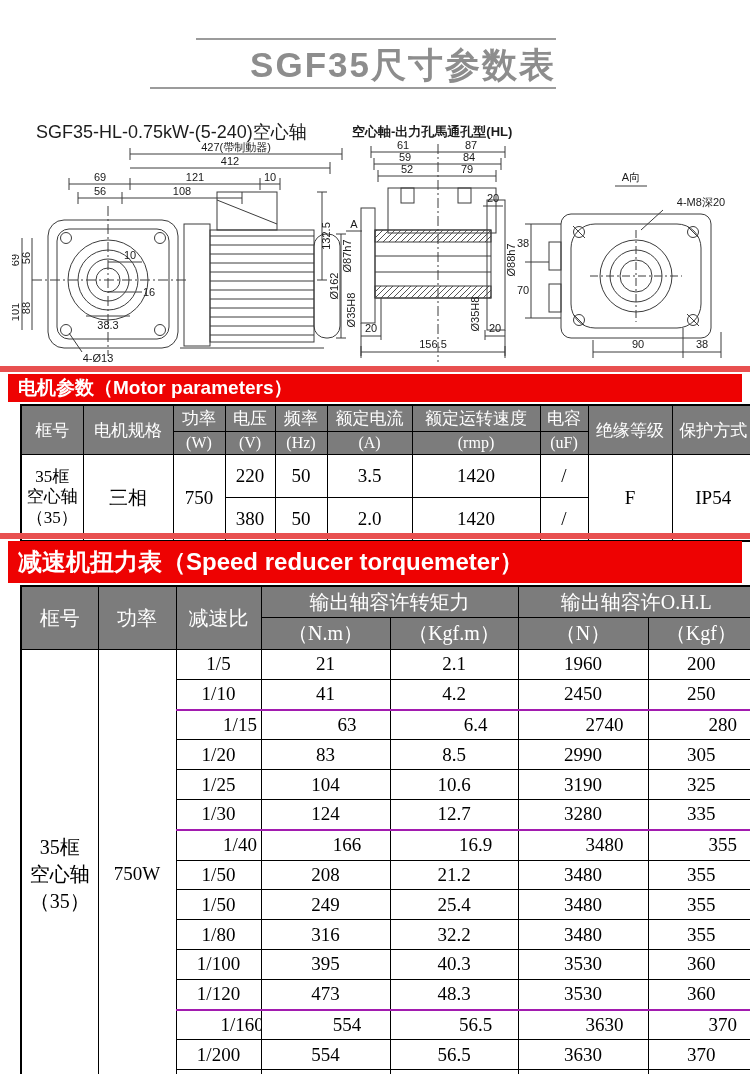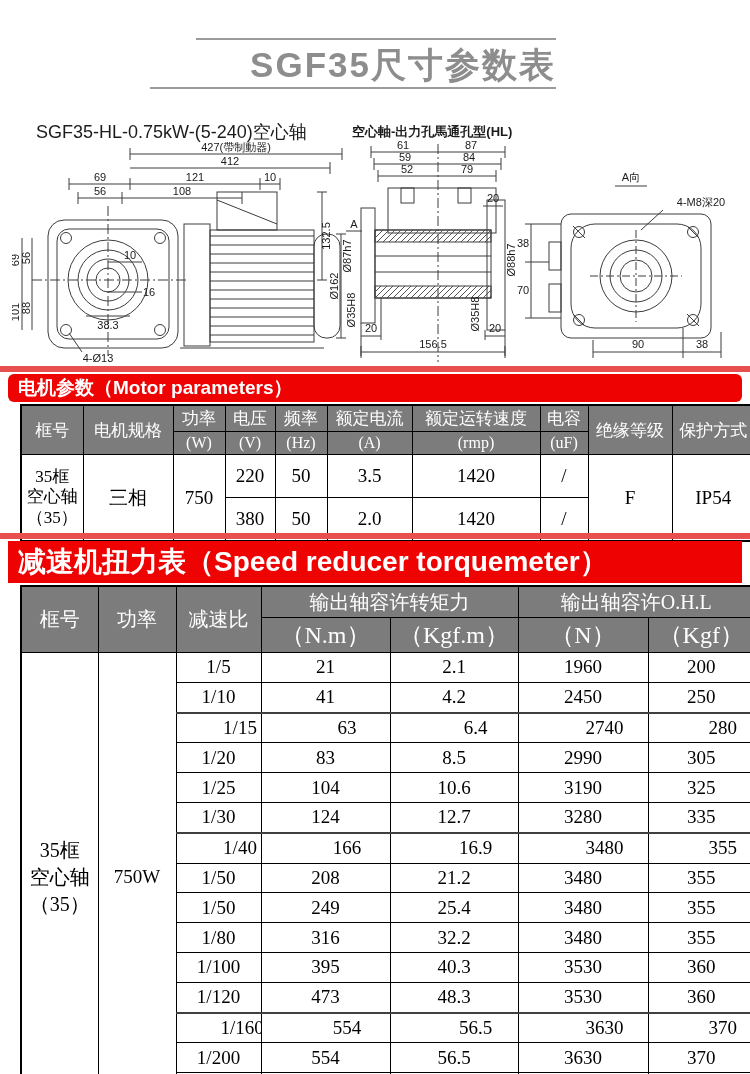--- a/index.html
+++ b/index.html
@@ -20,40 +20,40 @@
   #svg-left{left:12px;top:140px;}
   #svg-mid{left:343px;top:138px;}
   #svg-right{left:515px;top:168px;}
   svg text{font-family:"Liberation Sans","DejaVu Sans",sans-serif;font-size:11px;fill:#1a1a1a;}
 
   
   .red-strip{position:absolute;left:0;width:750px;height:6px;background:#e85050;}
   .strip1{top:366px;} .strip2{top:533px;}
   .banner{position:absolute;left:8px;width:734px;background:#ee0202;color:#ffffff;
           font-weight:bold;box-sizing:border-box;padding-left:10px;}
-  .banner1{top:374px;height:28px;line-height:28px;font-size:19px;border-radius:6px;}
-  .banner2{top:541px;height:42px;line-height:42px;font-size:28px;}
+  .banner1{top:374px;height:28px;line-height:28px;font-size:19px;}
+  .banner2{top:541px;height:42px;line-height:42px;font-size:24px;}
 
   
   table{position:absolute;left:20px;border-collapse:collapse;table-layout:fixed;
         font-family:"Liberation Serif","DejaVu Serif",serif;}
   .t1{top:404px;width:734px;}
   .t2{top:585px;width:734px;}
   th,td{border:1px solid #000;text-align:center;vertical-align:middle;overflow:hidden;}
   table{border:2px solid #000;}
   th{background:#7c7c7c;color:#ffffff;font-weight:normal;}
   .t1 .h1 th{height:22px;font-size:17px;}
   .t1 .h2 th{height:20px;font-size:16px;}
   .t1 td{height:40px;font-size:19px;color:#000;}
   .t1 .frame-cell{font-size:17px;line-height:1.2;}
   .t2 .h1 th{height:28px;font-size:20px;}
-  .t2 .h2 th{height:29px;font-size:24px;}
+  .t2 .h2 th{height:29px;font-size:20px;}
   .t2 td{height:26.8px;font-size:19px;color:#000;}
   .t2 .frame-cell{font-size:20px;line-height:1.35;}
-  .t2 tr.sep td{border-top:2px solid #404040;padding-left:44px;}
+  .t2 tr.sep td{border-top:2px solid #a21caf;padding-left:44px;}
 </style>
 </head>
 <body>
 
 <div class="page">
 
   <div class="title-rule rule-top"></div>
   <div class="page-title">SGF35尺寸参数表</div>
   <div class="title-rule rule-bottom"></div>
 

